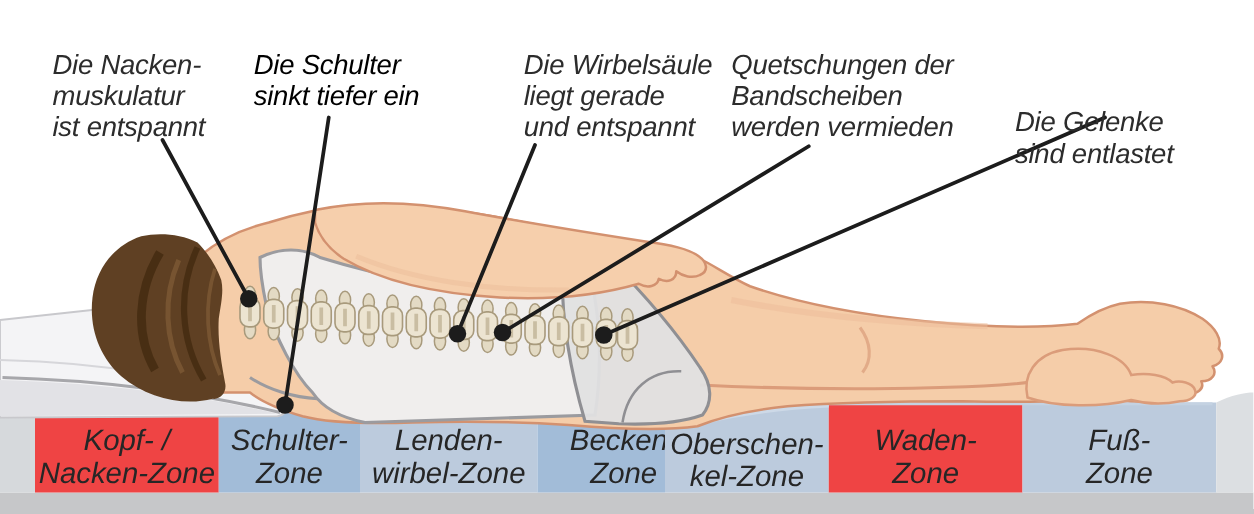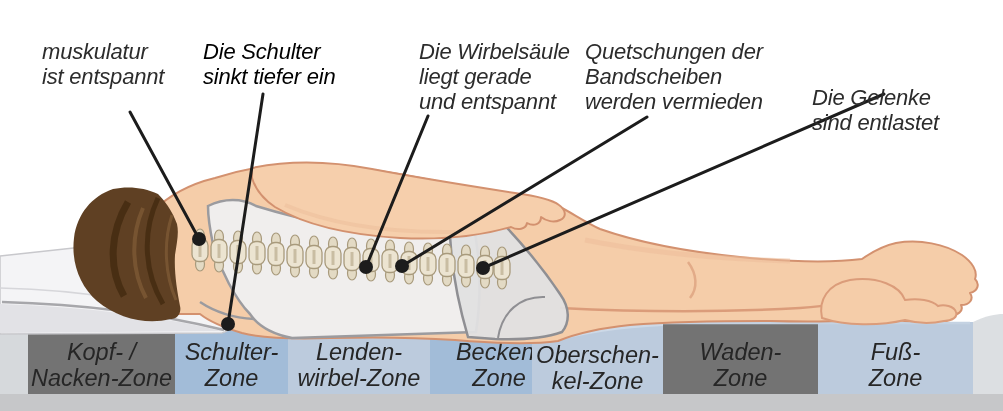--- a/index.html
+++ b/index.html
@@ -30,41 +30,41 @@
   #illustration{position:absolute;left:0;top:0;z-index:3;pointer-events:none;}
 </style>
 </head>
 <body>
 
 <div id="stage">
 
   <div id="base-strip" style="background-color: rgb(198, 199, 201);"></div>
 
   <div id="zone-strip">
-    <div class="zone" style="left: 28px; width: 147px; background-color: #737373;">
+    <div class="zone" style="left: 28px; width: 147px; background-color: #ef4444;">
       <span>Kopf- /</span>
       <span>Nacken-Zone</span>
     </div>
     <div class="zone" style="left: 175px; width: 113px; background-color: rgb(162, 188, 216);">
       <span>Schulter-</span>
       <span>Zone</span>
     </div>
     <div class="zone" style="left: 288px; width: 142px; background-color: rgb(188, 203, 221);">
       <span>Lenden-</span>
       <span>wirbel-Zone</span>
     </div>
     <div class="zone" style="left: 430px; width: 102px; background-color: rgb(162, 188, 216); padding-left: 36px;">
       <span>Becken-</span>
       <span>Zone</span>
     </div>
     <div class="zone" style="left: 532px; width: 131px; background-color: rgb(188, 203, 221); justify-content: flex-end;">
       <span>Oberschen-</span>
       <span>kel-Zone</span>
     </div>
-    <div class="zone" style="left: 663px; width: 155px; background-color: #737373;">
+    <div class="zone" style="left: 663px; width: 155px; background-color: #ef4444;">
       <span>Waden-</span>
       <span>Zone</span>
     </div>
     <div class="zone" style="left: 818px; width: 155px; background-color: rgb(188, 203, 221);">
       <span>Fuß-</span>
       <span>Zone</span>
     </div>
   </div>
 
   <svg id="illustration" width="1003" height="411" viewBox="0 0 1003 411">
@@ -206,20 +206,21 @@
       <line x1="428" y1="116" x2="366" y2="267"></line>
       <circle cx="366" cy="267" r="7" stroke="none"></circle>
       <line x1="647" y1="117" x2="402" y2="266"></line>
       <circle cx="402" cy="266" r="7" stroke="none"></circle>
       <line x1="884" y1="94" x2="483" y2="268"></line>
       <circle cx="483" cy="268" r="7" stroke="none"></circle>
     </g>
   </svg>
 
   <div class="annotation" style="left: 42px; color: rgb(44, 44, 44);">
+    <span>Die Nacken-</span>
     <span>muskulatur</span>
     <span>ist entspannt</span>
   </div>
   <div class="annotation" style="left: 203px; color: #000000;">
     <span>Die Schulter</span>
     <span>sinkt tiefer ein</span>
   </div>
   <div class="annotation" style="left: 387px; color: rgb(44, 44, 44); margin-left: 32px;">
     <span>Die Wirbelsäule</span>
     <span>liegt gerade</span>

